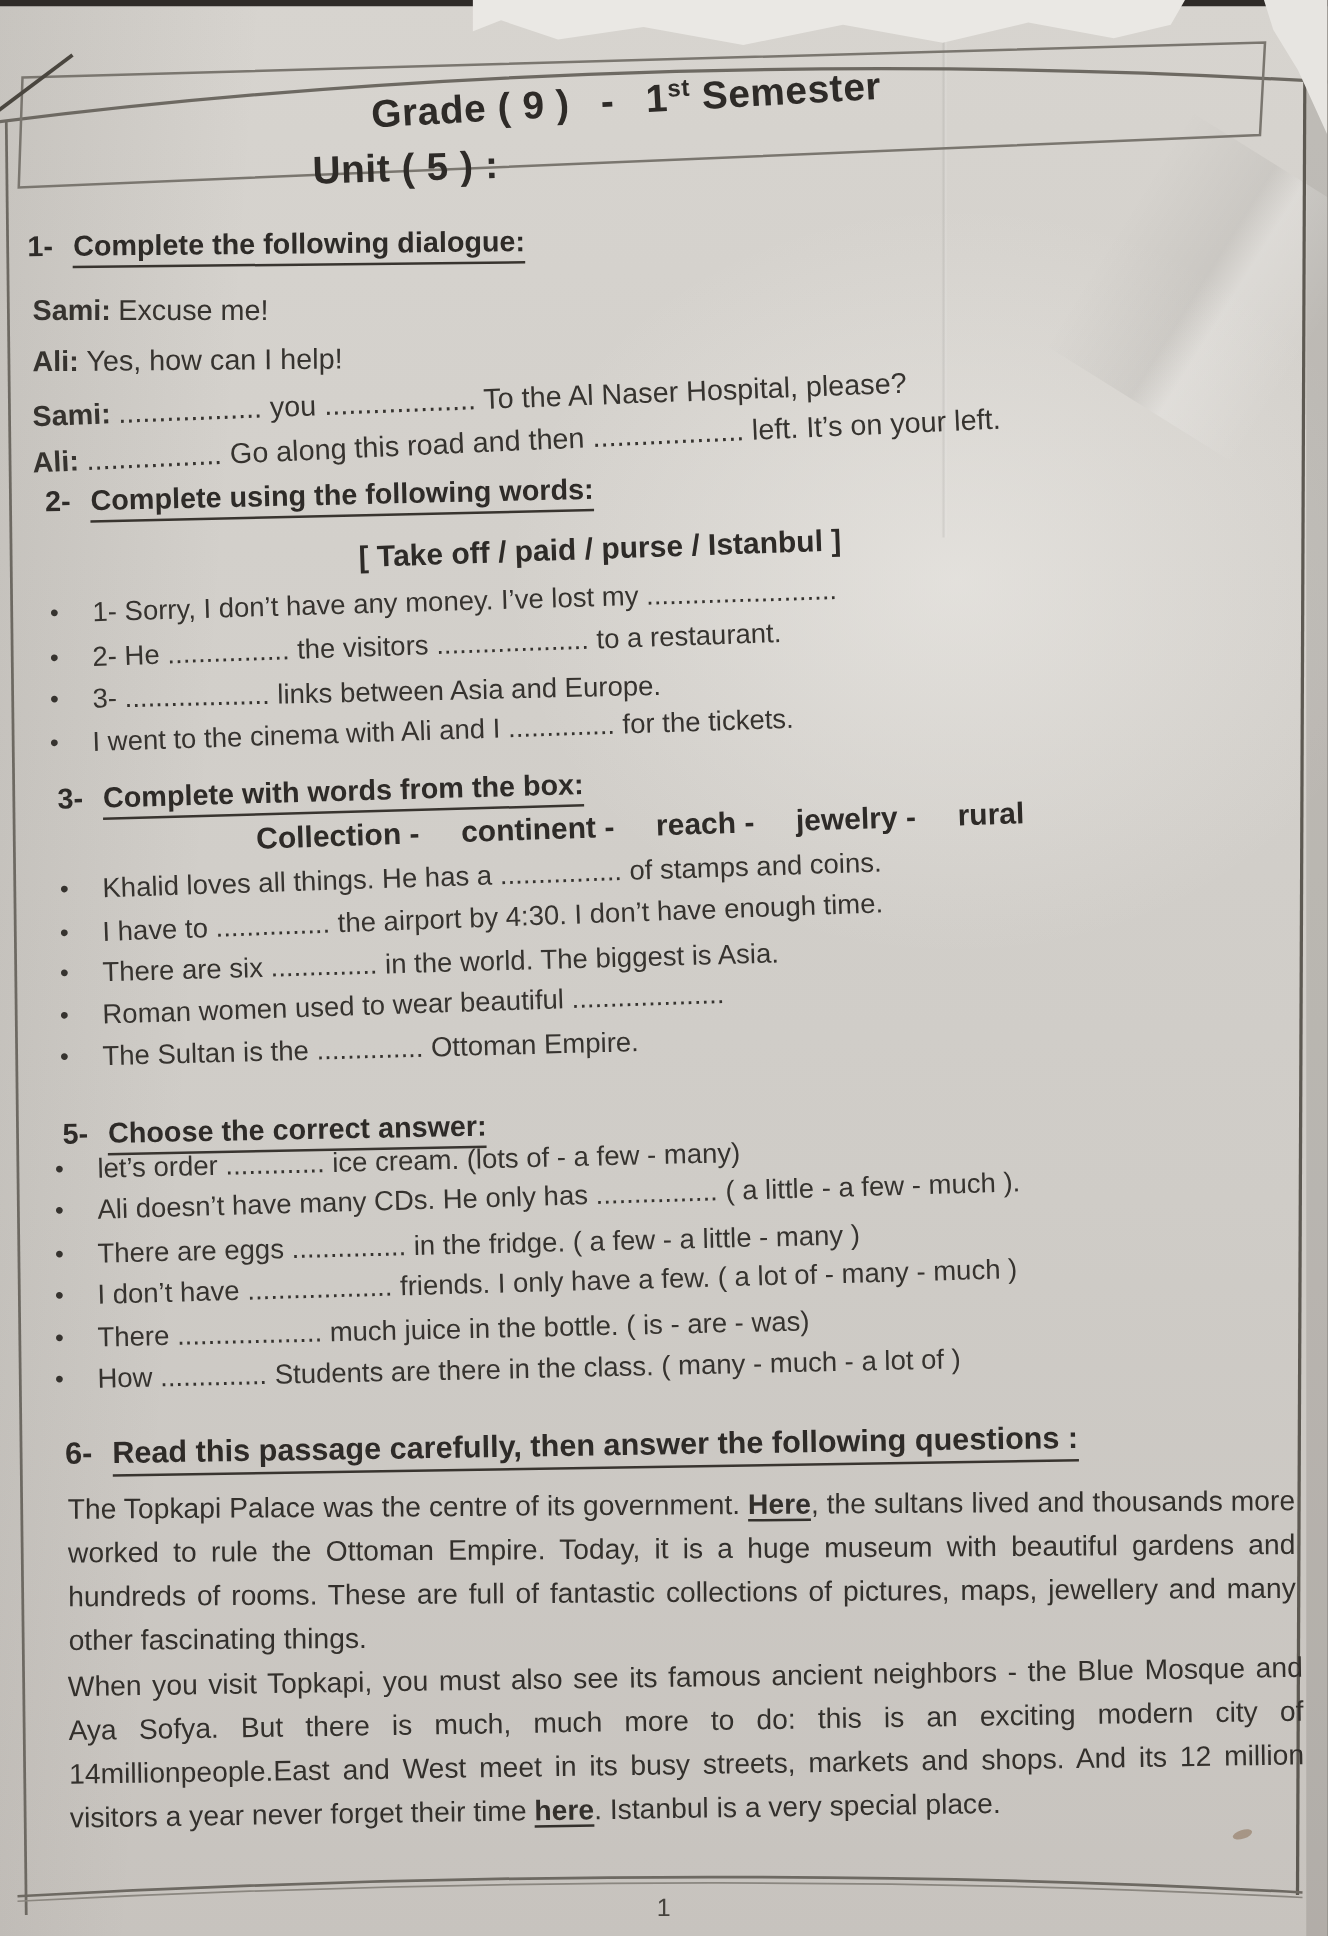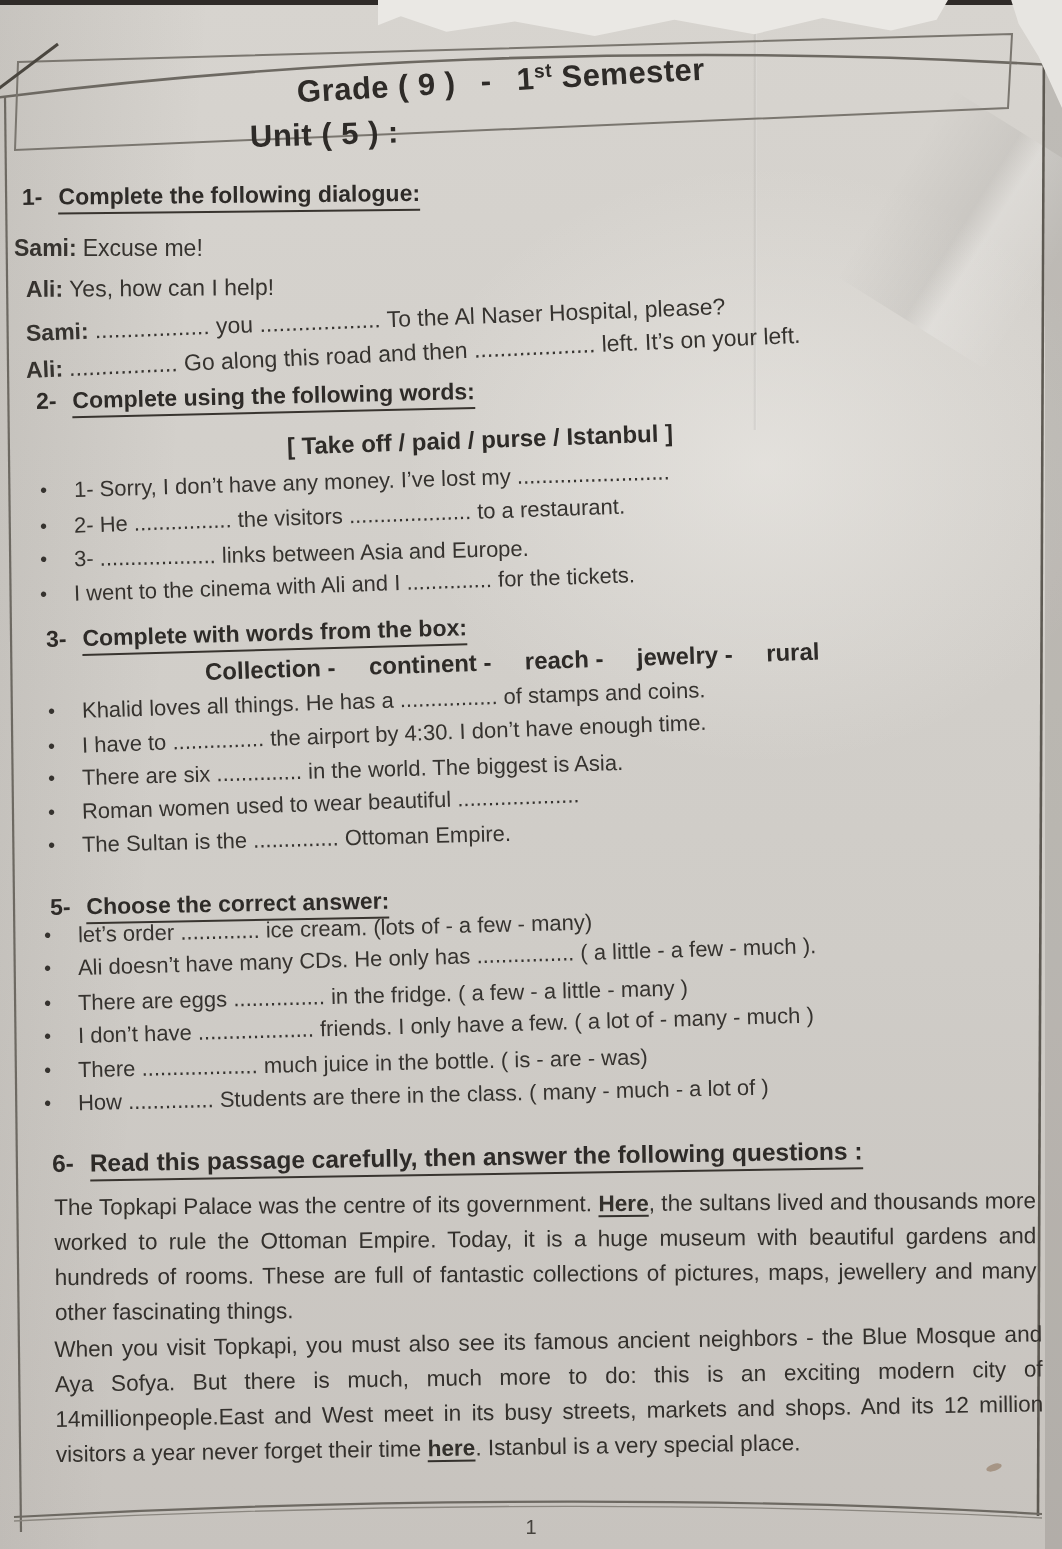--- a/index.html
+++ b/index.html
@@ -71,21 +71,21 @@
   <div class="abs z title" style="left:297px;top:74px;transform:rotate(-3.2deg);">
     <span>Grade ( 9 )</span>
     <span style="margin:0 16px;">-</span>
     <span>1</span><sup>st</sup><span> Semester</span>
   </div>
   <div class="abs z title" style="left:250px;top:119px;transform:rotate(-1.8deg);">Unit ( 5 ) :</div>
 
   <div class="abs z shead" style="left:22px;top:184px;transform:rotate(-0.6deg);">
     <span class="num">1-</span><span class="hu">Complete the following dialogue:</span>
   </div>
-  <div class="abs z line" style="left:14px;top:235px;">
+  <div class="abs z line" style="left:26px;top:235px;">
     <b>Sami:</b><span class="pre">Excuse me!</span>
   </div>
   <div class="abs z line" style="left:26px;top:276px;transform:rotate(-0.5deg);">
     <b>Ali:</b><span class="pre">Yes, how can I help!</span>
   </div>
   <div class="abs z line" style="left:26px;top:320px;transform:rotate(-2.2deg);">
     <b>Sami:</b><span class="pre">.................. you ................... To the Al Naser Hospital, please?</span>
   </div>
   <div class="abs z line" style="left:26px;top:357px;transform:rotate(-2.6deg);">
     <b>Ali:</b><span class="pre">................. Go along this road and then ................... left. It’s on your left.</span>

